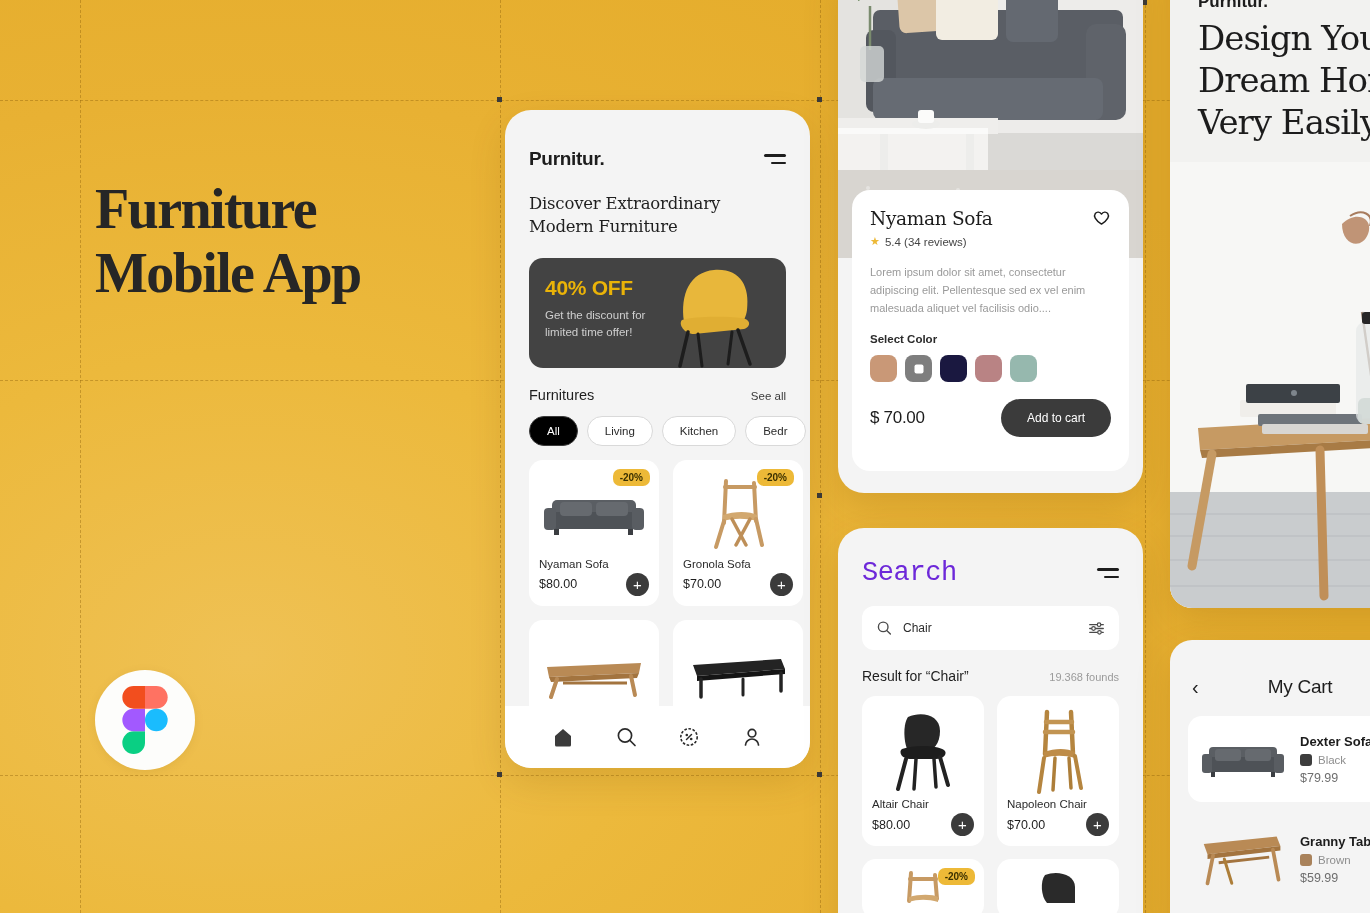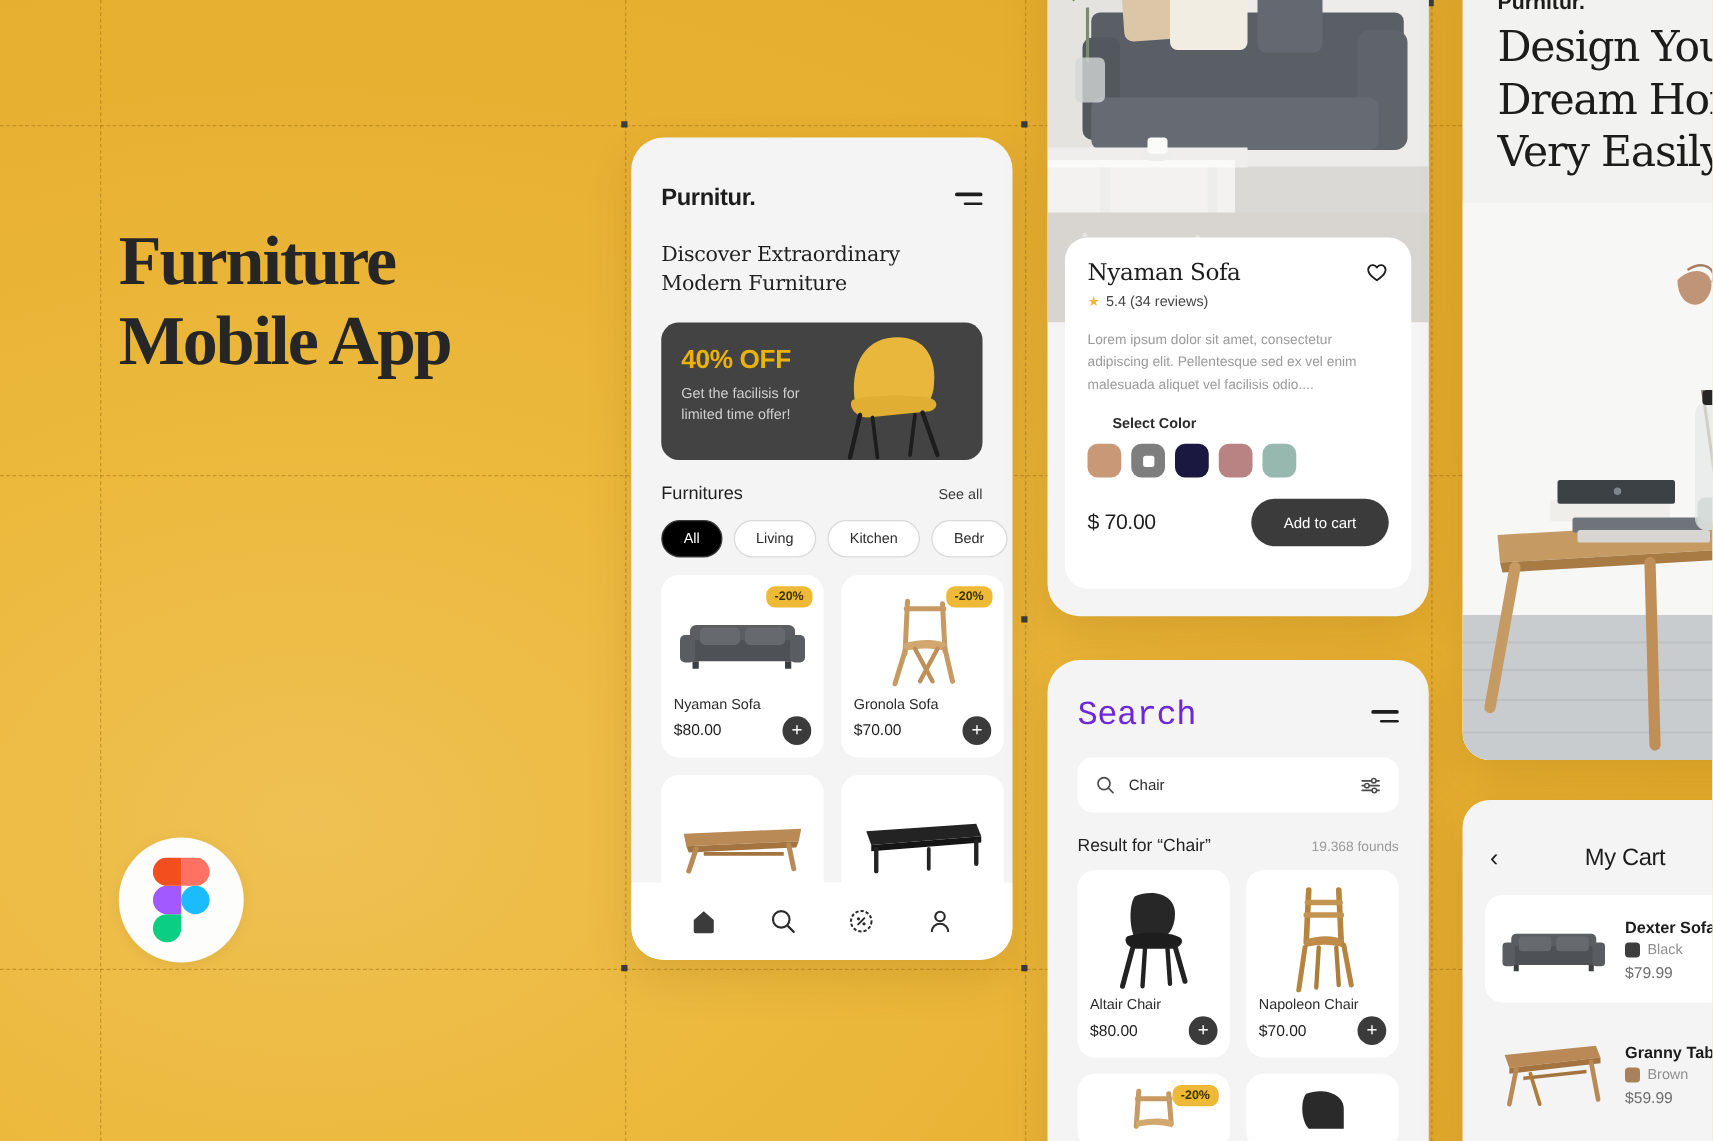--- a/index.html
+++ b/index.html
@@ -106,21 +106,21 @@
   .roomphoto { position: absolute; left: 0; top: 0; right: 0; height: 300px; overflow: hidden; }
   .detail-card {
     position: absolute; left: 14px; right: 14px; top: 232px; bottom: 22px;
     background: #fff; border-radius: 18px; padding: 18px 18px;
   }
   .d-head { display: flex; align-items: flex-start; justify-content: space-between; }
   .d-title { font-size: 18.5px; color: #1c1c1c; font-family: "DejaVu Serif", serif; letter-spacing: -.3px; }
   .d-rate { margin-top: 6px; font-size: 11.5px; color: #454545; display: flex; align-items: center; gap: 5px; }
   .star { color: #EDB937; font-size: 11px; }
   .d-desc { margin-top: 16px; font-size: 11px; line-height: 1.62; color: #9a9a9a; }
-  .d-sel { margin-top: 16px; font-size: 11.5px; font-weight: 700; color: #2b2b2b; margin-left: 20px; }
+  .d-sel { margin-top: 16px; font-size: 11.5px; font-weight: 700; color: #2b2b2b; }
   .swatches { margin-top: 10px; display: flex; gap: 8px; }
   .sw { width: 27px; height: 27px; border-radius: 8px; cursor: pointer; position: relative; }
   .sw.sel::after { content: ""; position: absolute; left: 50%; top: 50%; width: 9px; height: 9px;
                    transform: translate(-50%,-50%); background: #fff; border-radius: 2px; }
   .d-foot { margin-top: 17px; display: flex; align-items: center; justify-content: space-between; }
   .d-price { font-size: 17px; color: #1c1c1c; letter-spacing: -.3px; }
   .btn-cart { background: #3B3B3B; color: #fff; font-size: 12px; padding: 12px 26px; border-radius: 20px;
               border: none; cursor: pointer; font-family: "Liberation Sans", sans-serif; }
 
   
@@ -214,21 +214,21 @@
       </div>
 
       <div class="tagline">
         <div>Discover Extraordinary</div>
         <div>Modern Furniture</div>
       </div>
 
       <div class="promo">
         <div class="promo-off">40% OFF</div>
         <div class="promo-sub">
-          <div>Get the facilisis for</div>
+          <div>Get the discount for</div>
           <div>limited time offer!</div>
         </div>
         <svg class="promo-chair" viewBox="0 0 120 108">
           <path d="M30 62 C26 34 36 12 60 10 C86 8 96 26 93 50 C91 64 84 68 70 68 L40 70 Z" fill="#E8B73B"></path>
           <path d="M28 60 C40 56 70 56 88 58 C96 59 98 66 90 69 L40 74 C30 74 24 64 28 60Z" fill="#E0AE33"></path>
           <path d="M34 72 L26 106" stroke="#1d1d1d" stroke-width="3.5" fill="none" stroke-linecap="round"></path>
           <path d="M84 70 L96 104" stroke="#1d1d1d" stroke-width="3.5" fill="none" stroke-linecap="round"></path>
           <path d="M44 74 L48 106" stroke="#1d1d1d" stroke-width="3" fill="none" stroke-linecap="round"></path>
           <path d="M78 72 L74 104" stroke="#1d1d1d" stroke-width="3" fill="none" stroke-linecap="round"></path>
         </svg>

